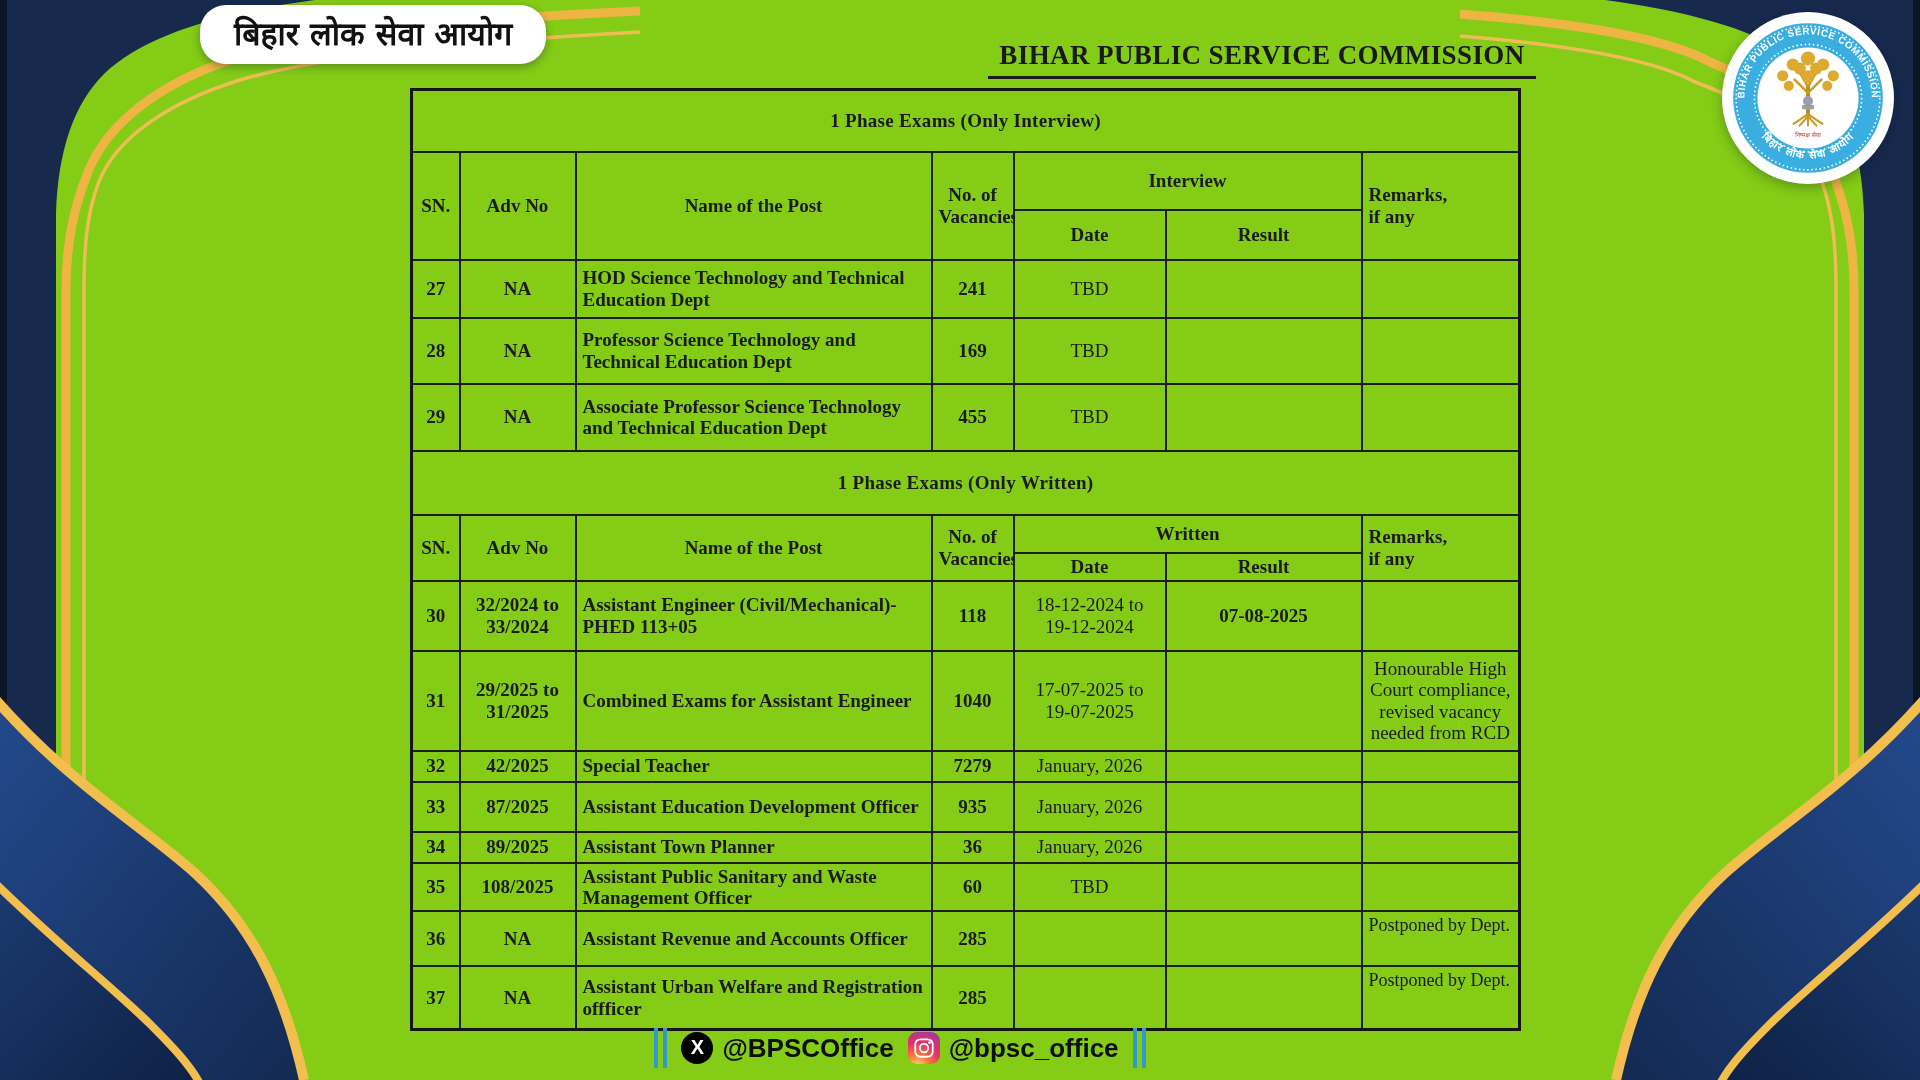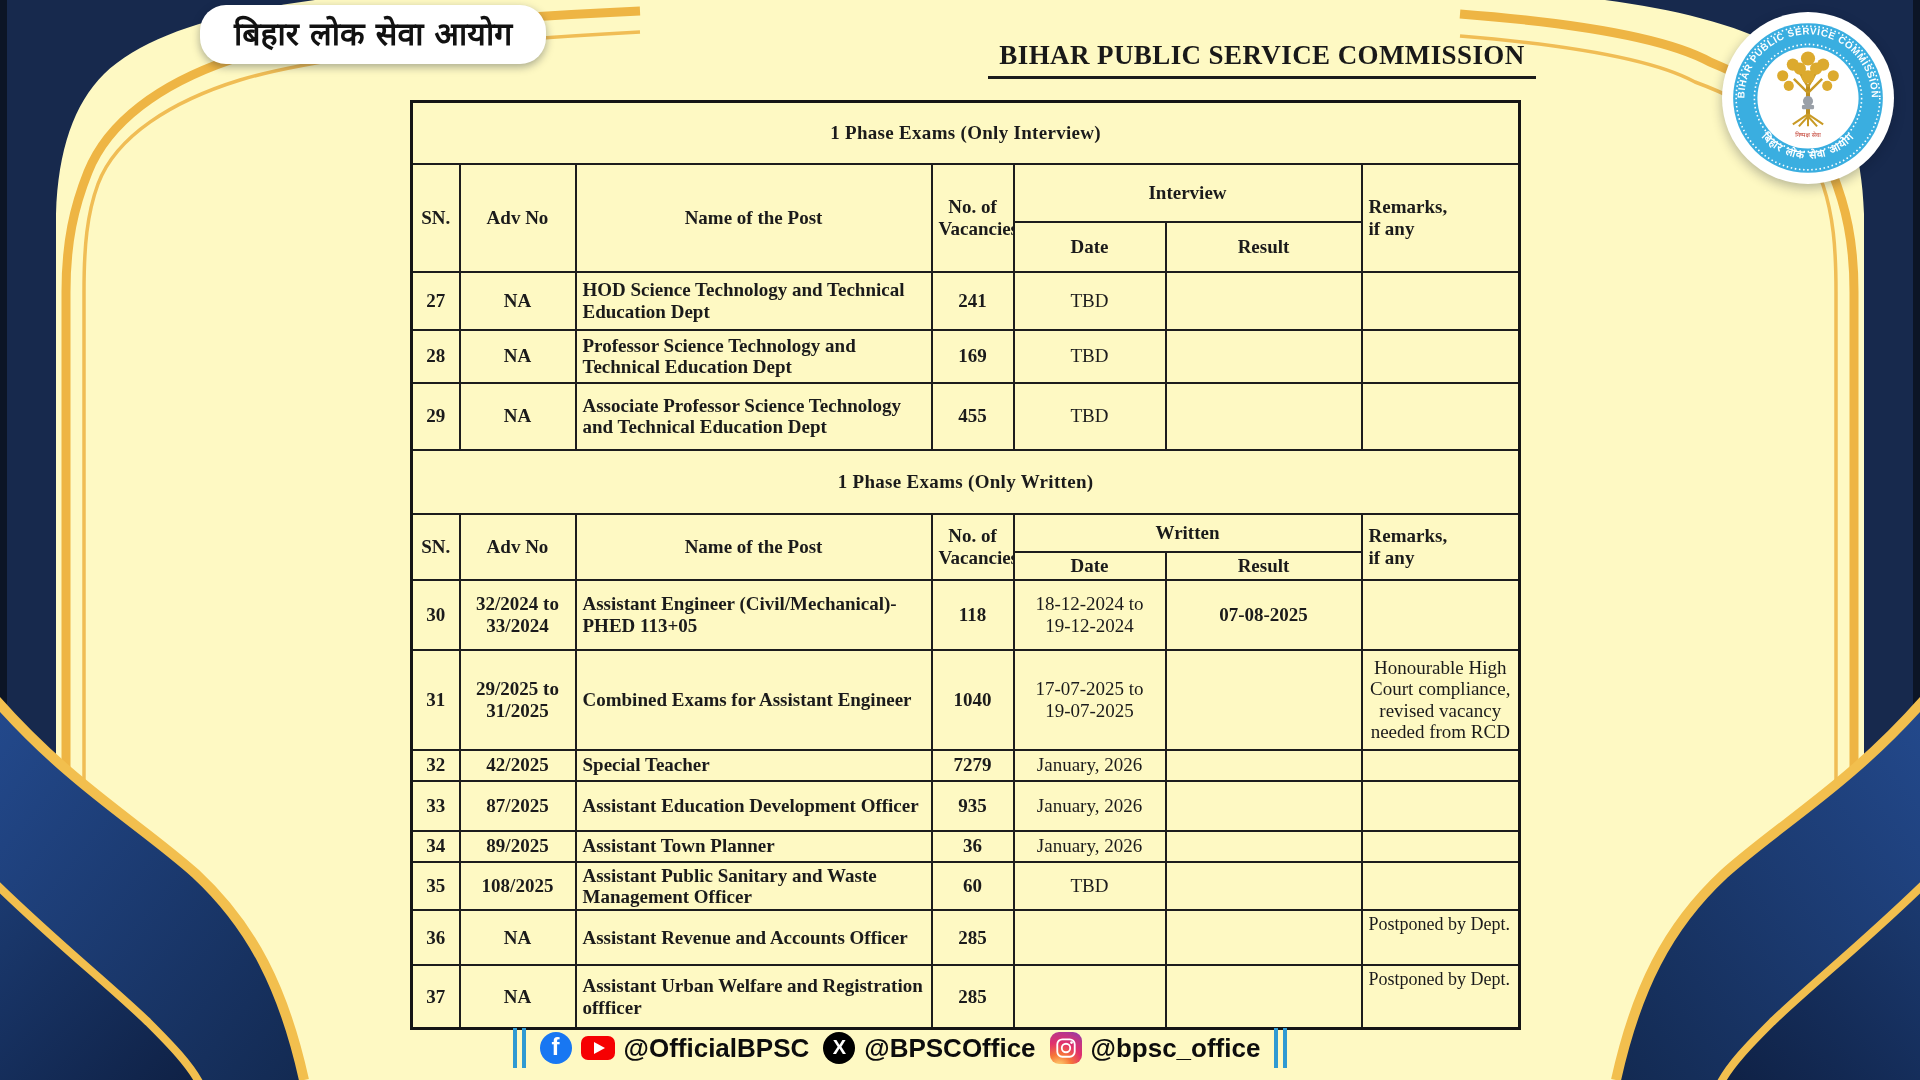--- a/index.html
+++ b/index.html
@@ -1,16 +1,16 @@
 <!DOCTYPE html>
 <html><head>
 <meta charset="utf-8">
 <style>
   html,body{margin:0;padding:0;}
-  .page{position:relative;width:1920px;height:1080px;background:#fef9c3;overflow:hidden;
+  .page{position:relative;width:1920px;height:1080px;background:#84cc16;overflow:hidden;
         font-family:"Liberation Serif",serif;color:#1b1b1b;}
   svg.decor{position:absolute;top:0;pointer-events:none;}
   #left-decor{left:0;}
   #right-decor{right:0;}
 
   
   .badge{position:absolute;left:200px;top:5px;background:#ffffff;border-radius:26px;
          padding:6px 34px 10px 34px;box-shadow:0 3px 8px rgba(10,20,40,.35);z-index:5;}
   .badge span{font-family:"DejaVu Sans","Liberation Sans",sans-serif;font-weight:bold;
               font-size:32px;color:#111;}
@@ -18,21 +18,21 @@
   
   .logo-wrap{position:absolute;right:26px;top:12px;width:172px;height:172px;border-radius:50%;
              background:#fff;box-shadow:0 4px 12px rgba(10,20,40,.3);z-index:5;}
 
   
   .doc-title{position:absolute;left:988px;top:40px;width:548px;margin:0;text-align:center;
              font-size:27px;font-weight:bold;letter-spacing:.4px;border-bottom:3px solid #1c1c1c;
              padding-bottom:5px;color:#191919;}
 
   
-  .tbl-wrap{position:absolute;left:410px;top:100px;width:1108px;z-index:4;}
+  .tbl-wrap{position:absolute;left:410px;top:88px;width:1108px;z-index:4;}
   table.exams{border-collapse:collapse;table-layout:fixed;width:1108px;border:3px solid #151515;background:transparent;}
   table.exams td,table.exams th{border:2px solid #1d1d1d;padding:2px 6px;line-height:1.13;
       font-size:19px;vertical-align:middle;overflow:hidden;}
   .sec-title{font-size:24px;font-weight:bold;text-align:center;letter-spacing:.3px;}
   th{font-weight:bold;text-align:center;}
   .h-vac{font-size:13px;line-height:1.15;}
   .h-rem{text-align:left;vertical-align:top;font-size:18px;white-space:pre-line;padding-top:4px;}
   .c-sn,.c-adv,.c-vac{font-weight:bold;text-align:center;}
   .c-name{font-weight:bold;text-align:left;}
   .c-date{text-align:center;font-weight:normal;border-radius:12px;}
@@ -178,21 +178,21 @@
       </tr>
       <tr style="height:58px">
         <td class="c-sn">27</td>
         <td class="c-adv">NA</td>
         <td class="c-name">HOD Science Technology and Technical Education Dept</td>
         <td class="c-vac">241</td>
         <td class="c-date">TBD</td>
         <td class="c-res"></td>
         <td class="c-rem"></td>
       </tr>
-      <tr style="height:53px">
+      <tr style="height:66px">
         <td class="c-sn">28</td>
         <td class="c-adv">NA</td>
         <td class="c-name">Professor Science Technology and Technical Education Dept</td>
         <td class="c-vac">169</td>
         <td class="c-date">TBD</td>
         <td class="c-res"></td>
         <td class="c-rem"></td>
       </tr>
       <tr style="height:67px">
         <td class="c-sn">29</td>
@@ -294,25 +294,20 @@
       </tr>
     </tbody>
       </table>
   </div>
 
   <div class="footer">
     <span class="bars">
         <i></i>
         <i></i>
       </span>
-    <span class="group">
-      <span class="sicon icon-fb"></span>
-      <span class="sicon icon-yt"></span>
-      <span class="label">@OfficialBPSC</span>
-    </span>
     <span class="group">
       <span class="sicon icon-x"></span>
       <span class="label">@BPSCOffice</span>
     </span>
     <span class="group">
       <span class="sicon icon-ig">
         <svg width="22" height="22" viewBox="0 0 24 24">
           <rect x="2.5" y="2.5" width="19" height="19" rx="5.5" fill="none" stroke="#ffffff" stroke-width="2"></rect>
           <circle cx="12" cy="12" r="4.6" fill="none" stroke="#ffffff" stroke-width="2"></circle>
           <circle cx="18" cy="6" r="1.5" fill="#ffffff"></circle>

